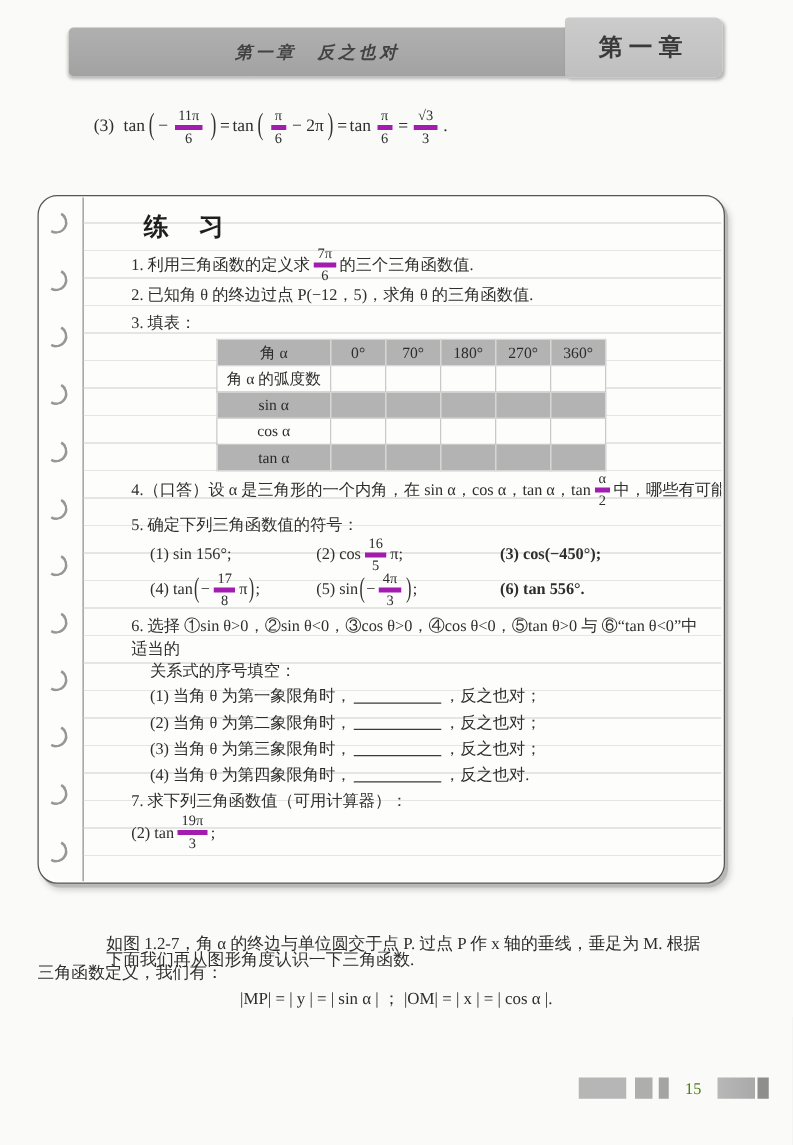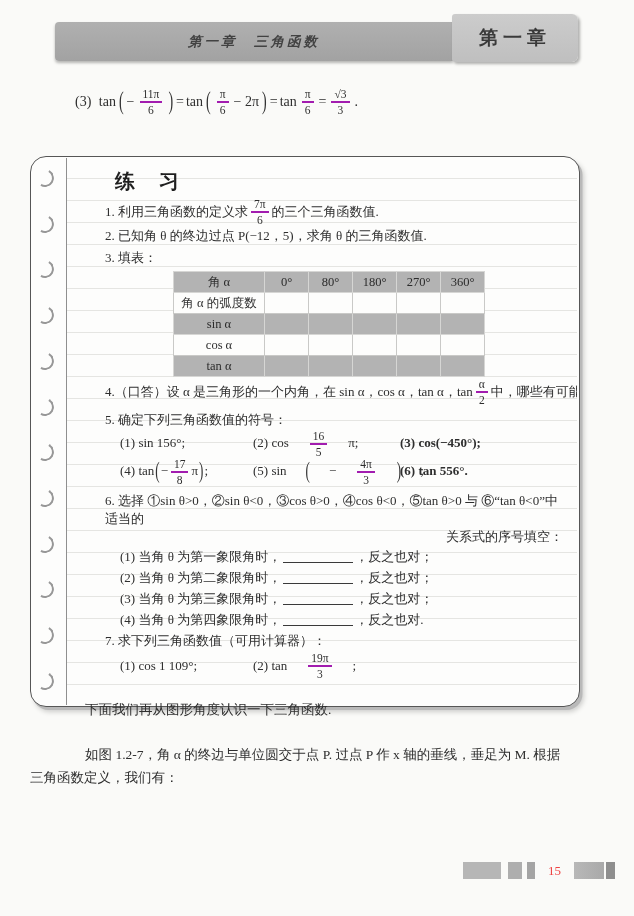--- a/index.html
+++ b/index.html
@@ -17,21 +17,21 @@
   .chap-tab{position:absolute;left:452px;top:14px;width:126px;height:48px;
             background:linear-gradient(#cccccc,#bfbfbf);
             border-radius:3px 6px 6px 3px;
             box-shadow:2px 2px 3px rgba(0,0,0,.3);
             display:flex;align-items:center;justify-content:center;}
   .chap-tab .t{font-weight:bold;font-size:19px;color:#3a3a3a;letter-spacing:5px;}
 
   
   .frac{display:inline-flex;flex-direction:column;align-items:center;vertical-align:middle;
         margin:0 3px;line-height:1.05;font-size:11.5px;}
-  .frac .fn{padding:0 3px 1px;border-bottom:2px solid #a21caf;}
+  .frac .fn{padding:0 3px 1px;border-bottom:4px solid #a21caf;}
   .frac .fd{padding:1px 3px 0;}
   .bp{display:inline-block;transform:scaleY(1.75);font-weight:300;margin:0 1px;color:#333;}
   .mline{white-space:nowrap;}
 
   
   .solution{position:absolute;left:75px;top:84px;font-size:14px;height:36px;
             display:flex;align-items:center;gap:2px;}
 
   
   .pbox{position:absolute;left:30px;top:156px;width:548px;height:549px;
@@ -46,56 +46,56 @@
         padding:6px 14px 0 38px;overflow:hidden;font-size:13px;line-height:1.4;
         border-radius:0 16px 16px 0;
         background:repeating-linear-gradient(to bottom,transparent 0 21px,#e5e5e2 21px 22px);}
   .ex-title{font-weight:bold;font-size:20px;letter-spacing:2px;margin:4px 0 2px 10px;color:#1f1f1f;
             font-family:"DejaVu Sans",sans-serif;}
   .prob{margin-top:0;}
   .prob.tight{margin-top:4px;}
   .fracline{display:flex;align-items:center;height:30px;}
   .cols{display:flex;align-items:center;height:28px;}
   .cols .c1{width:133px;padding-left:15px;display:flex;align-items:center;}
-  .cols .c2{width:147px;display:flex;align-items:center;gap:18px;}
+  .cols .c2{width:147px;display:flex;align-items:center;}
   .cols .c3{display:flex;align-items:center;font-weight:bold;}
   .sub{padding-left:15px;height:21px;display:flex;align-items:center;}
   .blank{display:inline-block;width:70px;border-bottom:1px solid #3a3a3a;height:12px;margin:0 2px;}
 
   
   table.fill{border-collapse:collapse;margin:4px 0 0 68px;font-size:12.5px;}
   table.fill td{border:1px solid #c9c9c7;text-align:center;height:20px;padding:0 2px;}
   table.fill td.lbl{width:86px;font-family:Liberation Serif, serif;}
   table.fill td.d{width:39px;}
   tr.g td{background:#b3b3b3;border-color:#d6d6d4;color:#2b2b2b;}
   tr.w td{background:#fdfdfc;}
 
   
-  .close1{position:absolute;left:85px;top:701px;font-size:13.5px;text-align:right;}
+  .close1{position:absolute;left:85px;top:759px;font-size:13.5px;text-align:right;}
   .close2{position:absolute;left:85px;top:746px;font-size:13.5px;}
   .close3{position:absolute;left:30px;top:769px;font-size:13.5px;}
   .closef{position:absolute;left:0;top:790px;width:634px;text-align:center;font-size:13.5px;}
 
   
   .footer{position:absolute;left:463px;top:862px;display:flex;align-items:center;}
   .fb{height:17px;}
   .fb1{width:38px;background:#b6b6b6;margin-right:7px;}
   .fb2{width:14px;background:#aeaeae;margin-right:5px;}
   .fb3{width:8px;background:#a4a4a4;margin-right:13px;}
-  .fnum{font-size:13px;color:#ef4444;margin-right:13px;}
+  .fnum{font-size:13px;color:#4d7c0f;margin-right:13px;}
   .fb4{width:30px;background:linear-gradient(90deg,#b8b8b8,#a9a9a9);margin-right:2px;}
   .fb5{width:9px;background:#8e8e8e;}
 </style>
 </head>
 <body>
 
 <div class="page">
 
   <div class="chap-bar">
-    <span class="t">第一章　三角函数</span>
+    <span class="t">第一章　反之也对</span>
   </div>
   <div class="chap-tab">
     <span class="t">第一章</span>
   </div>
 
   <div class="solution mline">
     <span>(3)</span>&nbsp;
     <span>tan</span>
     <span class="bp">(</span>
     <span>−</span>
@@ -158,21 +158,21 @@
 
       <div class="prob">2. 已知角 θ 的终边过点 P(−12，5)，求角 θ 的三角函数值.</div>
 
       <div class="prob tight">3. 填表：</div>
 
       <table class="fill">
         <tbody>
           <tr class="g">
             <td class="lbl">角 α</td>
             <td class="d">0°</td>
-            <td class="d">80°</td>
+            <td class="d">70°</td>
             <td class="d">180°</td>
             <td class="d">270°</td>
             <td class="d">360°</td>
           </tr>
           <tr class="w">
             <td class="lbl">角 α 的弧度数</td>
             <td class="d"></td>
               <td class="d"></td>
               <td class="d"></td>
               <td class="d"></td>
@@ -248,21 +248,21 @@
               <span class="fn">4π</span>
               <span class="fd">3</span>
             </span>
           <span class="bp">)</span>
           <span>;</span>
         </span>
         <span class="c3 mline">(6) tan 556°.</span>
       </div>
 
       <div class="prob tight" style="margin-top:6px;">6. 选择 ①sin θ&gt;0，②sin θ&lt;0，③cos θ&gt;0，④cos θ&lt;0，⑤tan θ&gt;0 与 ⑥“tan θ&lt;0”中适当的</div>
-      <div style="padding-left:15px;text-align:right;">关系式的序号填空：</div>
+      <div style="padding-left:15px;">关系式的序号填空：</div>
       <div class="sub mline">
         <span>(1) 当角 θ 为第一象限角时，</span>
           <span class="blank"></span>
           <span>，反之也对；</span>
       </div>
       <div class="sub mline">
         <span>(2) 当角 θ 为第二象限角时，</span>
           <span class="blank"></span>
           <span>，反之也对；</span>
       </div>
@@ -272,37 +272,37 @@
           <span>，反之也对；</span>
       </div>
       <div class="sub mline">
         <span>(4) 当角 θ 为第四象限角时，</span>
           <span class="blank"></span>
           <span>，反之也对.</span>
       </div>
 
       <div class="prob tight" style="margin-top:2px;">7. 求下列三角函数值（可用计算器）：</div>
       <div class="cols" style="height:32px;">
-        <span class="c1 mline">(1) cos 1 109°;</span>
         <span class="c2 mline">
           <span>(2) tan</span>
           <span class="frac">
               <span class="fn">19π</span>
               <span class="fd">3</span>
             </span>
           <span>;</span>
         </span>
       </div>
 
     </div>
   </div>
 
   <div class="close1">下面我们再从图形角度认识一下三角函数.</div>
   <div class="close2">如图 1.2-7，角 α 的终边与单位圆交于点 P. 过点 P 作 x 轴的垂线，垂足为 M. 根据</div>
   <div class="close3">三角函数定义，我们有：</div>
+  <div class="closef">|MP| = | y | = | sin α | ；  |OM| = | x | = | cos α |.</div>
 
   <div class="footer">
     <span class="fb fb1"></span>
     <span class="fb fb2"></span>
     <span class="fb fb3"></span>
     <span class="fnum">15</span>
     <span class="fb fb4"></span>
     <span class="fb fb5"></span>
   </div>
 

